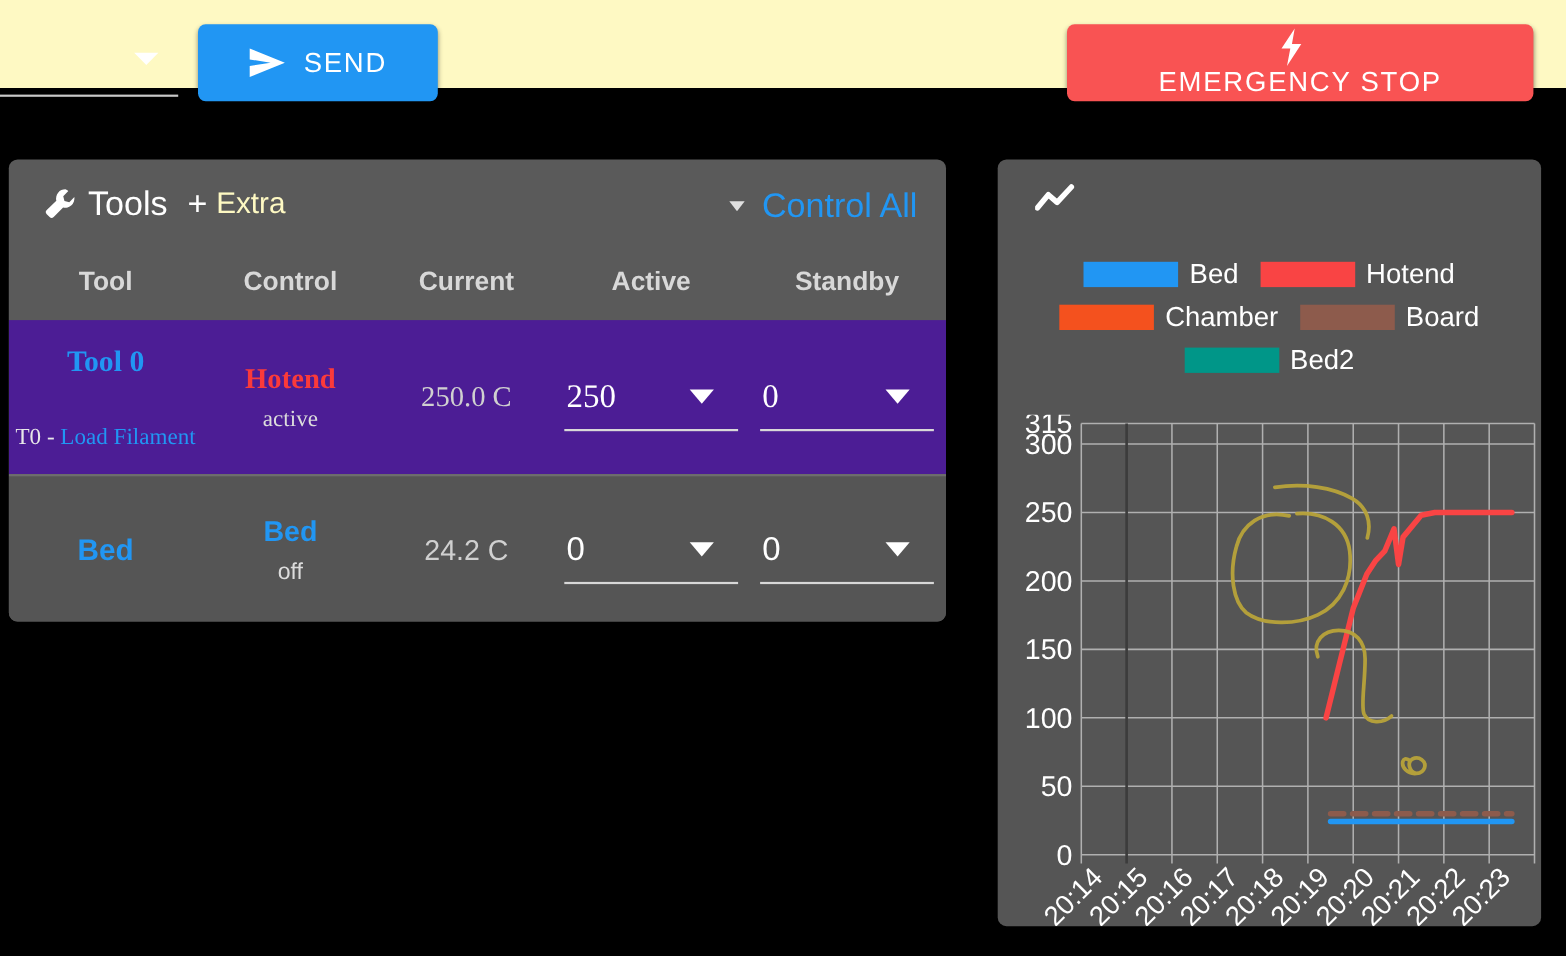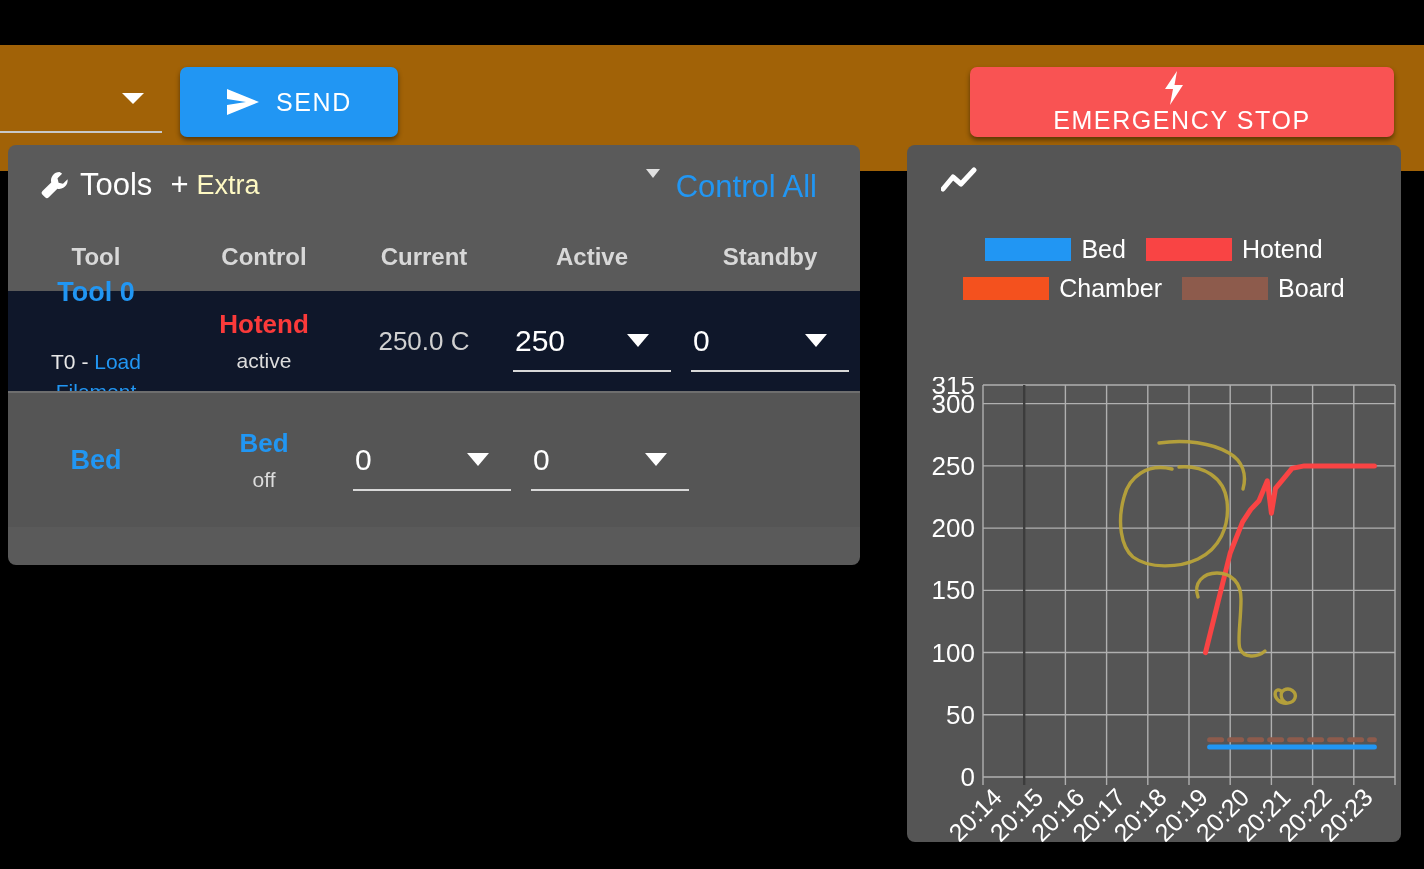--- a/index.html
+++ b/index.html
@@ -5,23 +5,22 @@
   html,body{margin:0;padding:0;}
   body{
     width:1424px;height:869px;
     background:#000000;
     font-family:"Liberation Sans", sans-serif;
     overflow:hidden;
     position:relative;
   }
   
   #topbar{
-    position:absolute;left:0;top:0;width:1424px;height:126px;
-    background:#a16207;
-    margin-top:45px;
+    position:absolute;left:0;top:0;width:1424px;height:80px;
+    background:#fef9c3;
   }
   #macro-select{
     position:absolute;left:-60px;top:26px;width:222px;height:62px;
   }
   #macro-select .underline{
     position:absolute;left:0;bottom:0;width:100%;height:2px;background:#c8c8c8;
   }
   #macro-select .caret{
     position:absolute;right:18px;top:22px;
     width:0;height:0;border-left:11px solid transparent;border-right:11px solid transparent;
@@ -57,40 +56,40 @@
     position:relative;height:98px;
   }
   #tools-title{
     position:absolute;left:32px;top:22px;display:flex;align-items:center;
     font-size:31px;color:#ffffff;white-space:nowrap;
   }
   #tools-title .wrench{margin-right:10px;display:inline-flex;}
   #plus{margin:0 8px 0 18px;color:#ffffff;font-size:31px;}
   #extra-link{color:#fef9c3;font-size:27px;cursor:pointer;}
   #control-all-wrap{
-    position:absolute;right:43px;top:24px;display:flex;align-items:flex-start;
+    position:absolute;right:26px;top:24px;display:flex;align-items:center;
   }
   #control-all-caret{
     width:0;height:0;border-left:7px solid transparent;border-right:7px solid transparent;
     border-top:9px solid #e0e0e0;margin-right:16px;
   }
   #control-all{color:#2196f3;font-size:31px;cursor:pointer;white-space:nowrap;}
 
   #hdr-row{
     display:flex;height:48px;background:#5a5a5a;
     font-size:24px;font-weight:bold;color:#d8d8d8;
   }
   .c1{width:176px;text-align:center;}
   .c2{width:160px;text-align:center;}
   .c3{width:160px;text-align:center;}
   .c4{width:176px;text-align:center;}
   .c5{width:180px;text-align:center;}
 
   .trow{display:flex;align-items:center;position:relative;}
-  #row-tool0{height:100px;background:#0f172a;}
+  #row-tool0{height:140px;background:#4c1d95;font-family:Liberation Serif, serif;}
   #row-bed{height:134px;background:#555555;border-top:2px solid #6e6e6e;}
 
   .cell{display:flex;flex-direction:column;align-items:center;justify-content:center;}
   .tool-name{font-size:27px;font-weight:bold;color:#2196f3;line-height:1.35;}
   .tool-sub{font-size:21px;color:#e8e8e8;line-height:1.45;text-align:center;margin-top:36px;}
   .link{color:#2196f3;cursor:pointer;}
   .heater-name{font-size:26px;font-weight:bold;line-height:1.5;}
   .heater-name.hot{color:#fb3a3a;}
   .heater-name.bedc{color:#2196f3;}
   .heater-state{font-size:21px;color:#dcdcdc;line-height:1.6;}
@@ -217,20 +216,23 @@
   </div>
 
   <div class="trow" id="row-bed">
     <div class="c1 cell">
       <div class="tool-name">Bed</div>
     </div>
     <div class="c2 cell">
       <div class="heater-name bedc">Bed</div>
       <div class="heater-state">off</div>
     </div>
+    <div class="c3 cell">
+      <div class="current">24.2 C</div>
+    </div>
     <div class="c4 cell">
       <div class="numfield">
         <span class="val">0</span>
         <span class="fcaret"></span>
         <span class="fline"></span>
       </div>
     </div>
     <div class="c5 cell">
       <div class="numfield">
         <span class="val">0</span>
@@ -262,20 +264,26 @@
         </div>
       </div>
       <div class="lgrow">
         <div class="lgitem">
           <span class="swatch" style="background: rgb(244, 81, 30);"></span>
           <span class="lglabel">Chamber</span>
         </div>
         <div class="lgitem">
           <span class="swatch" style="background: rgb(141, 91, 76);"></span>
           <span class="lglabel">Board</span>
+        </div>
+      </div>
+      <div class="lgrow">
+        <div class="lgitem">
+          <span class="swatch" style="background: rgb(0, 150, 136);"></span>
+          <span class="lglabel">Bed2</span>
         </div>
       </div>
     </div>
 
   <div id="plot-wrap"><svg width="494" height="465" viewBox="0 0 494 465">
         <g>
           <line x1="76" x2="488" y1="400" y2="400" stroke="#b0b0b0" stroke-width="1.4"></line>
           <line x1="76" x2="488" y1="337.77777777777777" y2="337.77777777777777" stroke="#b0b0b0" stroke-width="1.4"></line>
           <line x1="76" x2="488" y1="275.55555555555554" y2="275.55555555555554" stroke="#b0b0b0" stroke-width="1.4"></line>
           <line x1="76" x2="488" y1="213.33333333333334" y2="213.33333333333334" stroke="#b0b0b0" stroke-width="1.4"></line>

